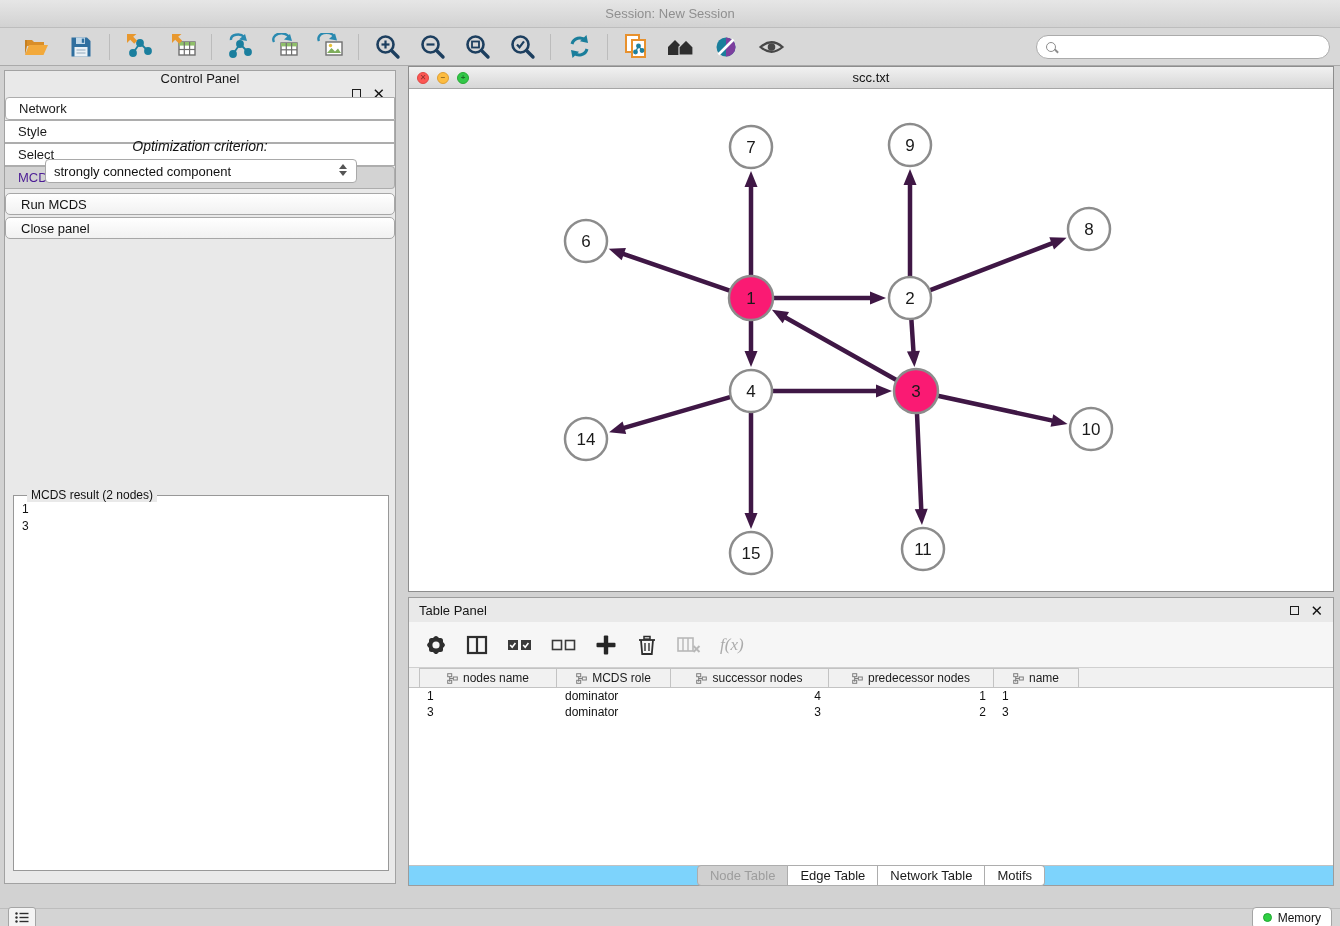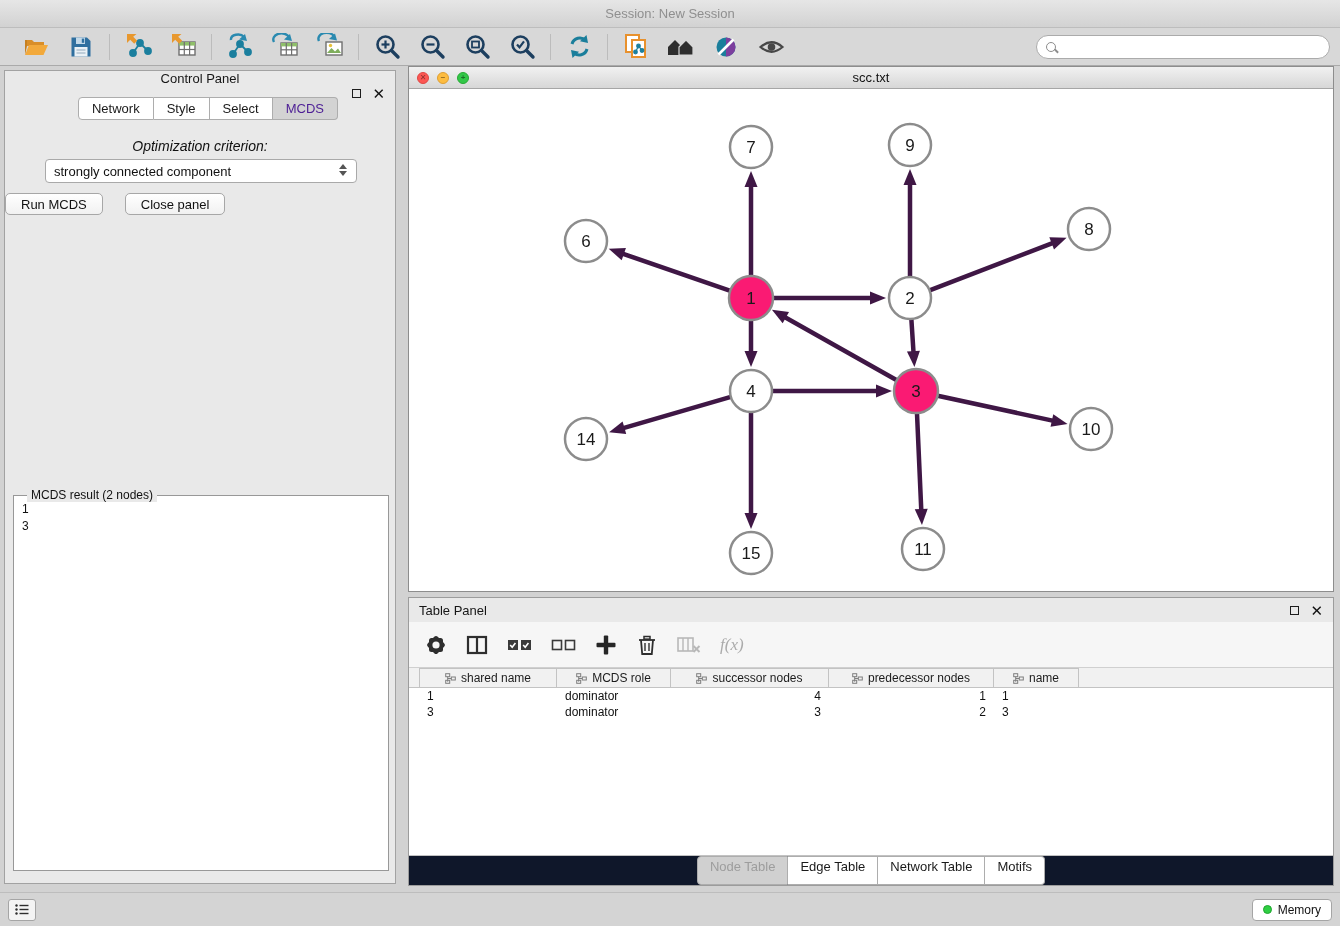--- a/index.html
+++ b/index.html
@@ -32,34 +32,34 @@
   .search-input { border:none; outline:none; flex:1; font-size:13px; background:transparent; color:#222; }
 
   
   .control-panel { position:absolute; left:4px; top:70px; width:392px; height:814px;
     background:#e9e9e9; border:1px solid #a2a2a2; }
   .panel-header { height:24px; display:flex; align-items:center; padding:0 10px;
     font-size:13px; color:#161616;flex-direction:column; }
   .hdr-icons { margin-left:auto; display:flex; gap:11px; align-items:center; }
   .float-icon { width:9px; height:9px; border:1.5px solid #1d1d1d; display:inline-block; }
   .close-x { font-size:15px; font-weight:bold; color:#111; line-height:1; }
-  .cp-tabs { position:absolute; left:8px; top:26px; width:100%; display:flex; justify-content:center; }
+  .cp-tabs { position:absolute; left:0; top:26px; width:100%; display:flex; justify-content:center;flex-direction:column; }
   .tab { font-size:13px; padding:3px 13px; background:#fff; border:1px solid #adadad;
     border-left:none; color:#1a1a1a; white-space:nowrap; }
   .tab:first-child { border-left:1px solid #adadad; border-radius:4px 0 0 4px; }
   .tab:last-child { border-radius:0 4px 4px 0; }
   .tab.active { background:#d3d3d3; color:#4c1d95; }
   .opt-label { position:absolute; left:0; top:67px; width:100%; text-align:center;
     font-size:14px; color:#111;font-style:italic; }
   .dropdown { position:absolute; left:40px; top:88px; width:312px; height:24px;
     background:#fff; border:1px solid #a9a9a9; border-radius:4px;
     display:flex; align-items:center; padding:0 8px; font-size:13px; color:#111; }
   .dropdown .dd-arrows { margin-left:auto; }
   .cp-buttons { position:absolute; left:0; top:122px; width:100%;
-    display:flex; justify-content:flex-start; gap:22px; }
+    display:flex; justify-content:flex-start; gap:2px;flex-direction:column; }
   .btn { height:22px; padding:0 15px; font-size:13px; color:#111;
     background:linear-gradient(#ffffff,#f1f1f1); border:1px solid #a7a7a7; border-radius:5px;
     display:flex; align-items:center; }
   .result-box { position:absolute; left:8px; top:424px; width:376px; bottom:12px;
     border:1px solid #989898; background:#ffffff; }
   .result-legend { position:absolute; top:-8px; left:13px; background:#e9e9e9;
     padding:0 4px; font-size:12px; color:#111; }
   .result-list { padding:5px 8px; font-size:12px; color:#111; line-height:17px; }
 
   
@@ -89,30 +89,30 @@
   .fx { font-family:"Liberation Serif","DejaVu Serif",serif; font-style:italic;
     font-size:17px; color:#ababab; }
   .thead { display:flex; border-bottom:1px solid #c3c3c3; background:#f1f1f1;
     height:20px; padding-left:10px; flex:0 0 auto; }
   .th { display:flex; align-items:center; justify-content:center; gap:5px;
     font-size:12px; color:#1c1c1c; border-right:1px solid #c3c3c3; border-top:1px solid #c3c3c3; }
   .th:first-child { border-left:1px solid #c3c3c3; }
   .tbody { flex:1; overflow:hidden; background:#fff; padding-left:10px; }
   .tr { display:flex; height:16px; align-items:center; }
   .td { font-size:12px; color:#101010; padding:0 8px; overflow:hidden; white-space:nowrap; }
-  .tp-bottom { height:30px; background:#0f172a; border-top:1px solid #c2c2c2;
-    display:flex; justify-content:center; flex:0 0 auto; }
+  .tp-bottom { height:20px; background:#7dd3fc; border-top:1px solid #c2c2c2;
+    display:flex; align-items:center; justify-content:center; flex:0 0 auto; }
   .seg-tab { font-size:13px; padding:2px 12px; background:#fff; border:1px solid #adadad;
     border-left:none; color:#1a1a1a; }
   .seg-tab:first-child { border-left:1px solid #adadad; border-radius:4px 0 0 4px; }
   .seg-tab:last-child { border-radius:0 4px 4px 0; }
   .seg-active { background:#d0d0d0; color:#9d9d9d; }
 
   
-  .statusbar { position:absolute; left:0; bottom:0; width:1340px; height:34px;
+  .statusbar { position:absolute; left:0; bottom:0; width:1340px; height:18px;
     background:#d4d4d4; border-top:1px solid #bdbdbd;
     display:flex; align-items:center; padding:0 8px; }
   .menu-btn { width:28px; height:22px; border:1px solid #a5a5a5; background:#f4f4f4;
     border-radius:3px; display:flex; align-items:center; justify-content:center; }
   .memory-btn { margin-left:auto; height:22px; border:1px solid #a5a5a5; background:#ffffff;
     border-radius:4px; display:flex; align-items:center; gap:6px; padding:0 10px;
     font-size:12px; color:#111; }
   .mem-dot { width:9px; height:9px; border-radius:50%; background:#2fcf43; border:1px solid #1fa52f; }
 </style>
 </head>
@@ -476,21 +476,21 @@
     <span class="fx">f(x)</span>
   </div>
   <div class="thead">
       <div class="th" style="width: 138px;">
         <svg width="11" height="11" viewBox="0 0 11 11">
           <rect x="0.7" y="0.7" width="4" height="3" fill="none" stroke="#7e7e7e"></rect>
           <rect x="6.3" y="4" width="4" height="3" fill="none" stroke="#7e7e7e"></rect>
           <rect x="0.7" y="7.3" width="4" height="3" fill="none" stroke="#7e7e7e"></rect>
           <path d="M2.7 3.7 v5 M2.7 5.5 h3.6" stroke="#7e7e7e" fill="none"></path>
         </svg>
-        <span>shared name</span>
+        <span>nodes name</span>
       </div>
       <div class="th" style="width: 114px;">
         <svg width="11" height="11" viewBox="0 0 11 11">
           <rect x="0.7" y="0.7" width="4" height="3" fill="none" stroke="#7e7e7e"></rect>
           <rect x="6.3" y="4" width="4" height="3" fill="none" stroke="#7e7e7e"></rect>
           <rect x="0.7" y="7.3" width="4" height="3" fill="none" stroke="#7e7e7e"></rect>
           <path d="M2.7 3.7 v5 M2.7 5.5 h3.6" stroke="#7e7e7e" fill="none"></path>
         </svg>
         <span>MCDS role</span>
       </div>

